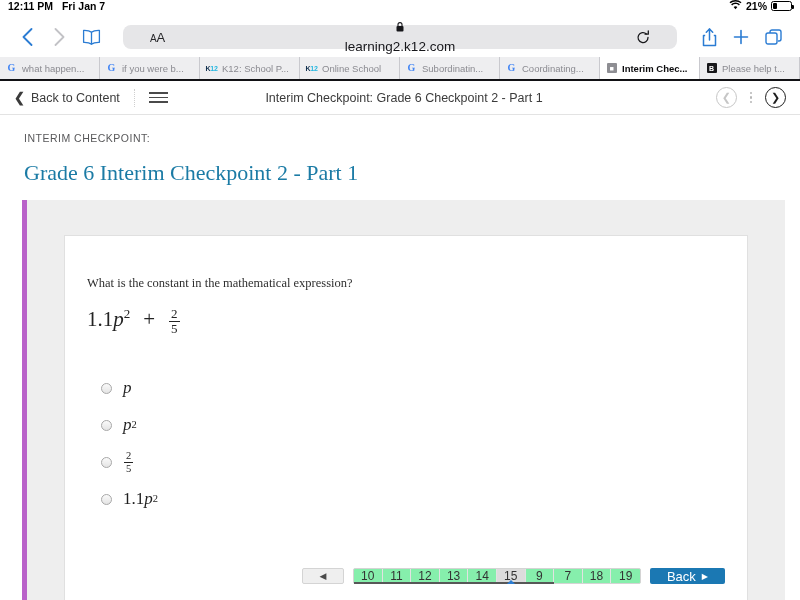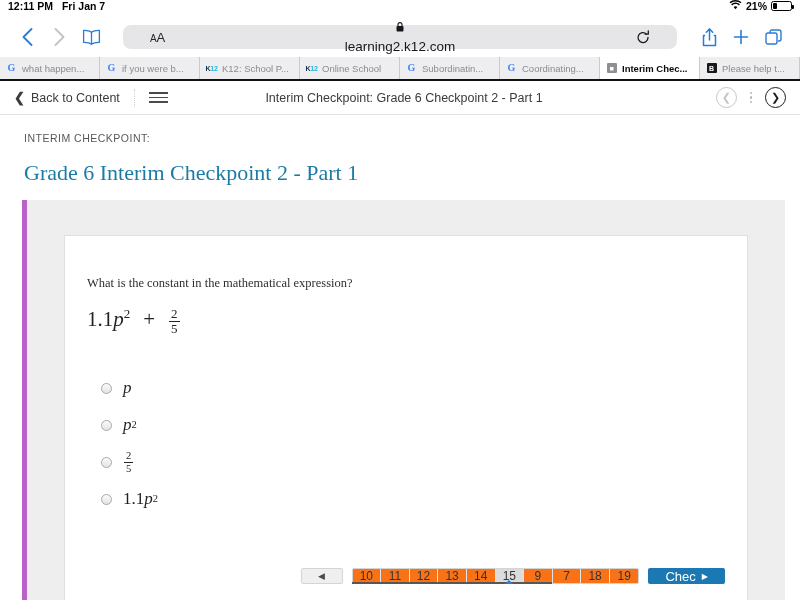--- a/index.html
+++ b/index.html
@@ -203,21 +203,21 @@
     position: absolute; right: 22px; bottom: 16px;
     display: flex; align-items: stretch; gap: 9px;
   }
   .prev-box {
     width: 42px; background: #efefef; border: 1px solid #d4d4d4;
     display: flex; align-items: center; justify-content: center;
     font-size: 9px; color: #4a4a4a; border-radius: 2px;
   }
   .pagenums {
     display: flex; align-items: stretch;
-    border: 1px solid #d4d4d4; background: #f97316;
+    border: 1px solid #d4d4d4; background: #86efac;
     position: relative; border-radius: 2px;
   }
   .pnum {
     width: 28.6px;
     display: flex; align-items: center; justify-content: center;
     font-size: 12px; color: #333; border-right: 1px solid #e2e2e2;
     position: relative;
   }
   .pnum:last-child { border-right: none; }
   .pnum.current { background: #dcdcdc; font-weight: normal; }
@@ -477,19 +477,19 @@
             <span>7</span>
           </div>
         <div class="pnum">
             <span>18</span>
           </div>
         <div class="pnum">
             <span>19</span>
           </div>
       </div>
       <div class="next-btn">
-        <span>Chec</span>
+        <span>Back</span>
         <span class="tri">▶</span>
       </div>
     </div>
 
   </div>
 </div>
 
 </body></html>

